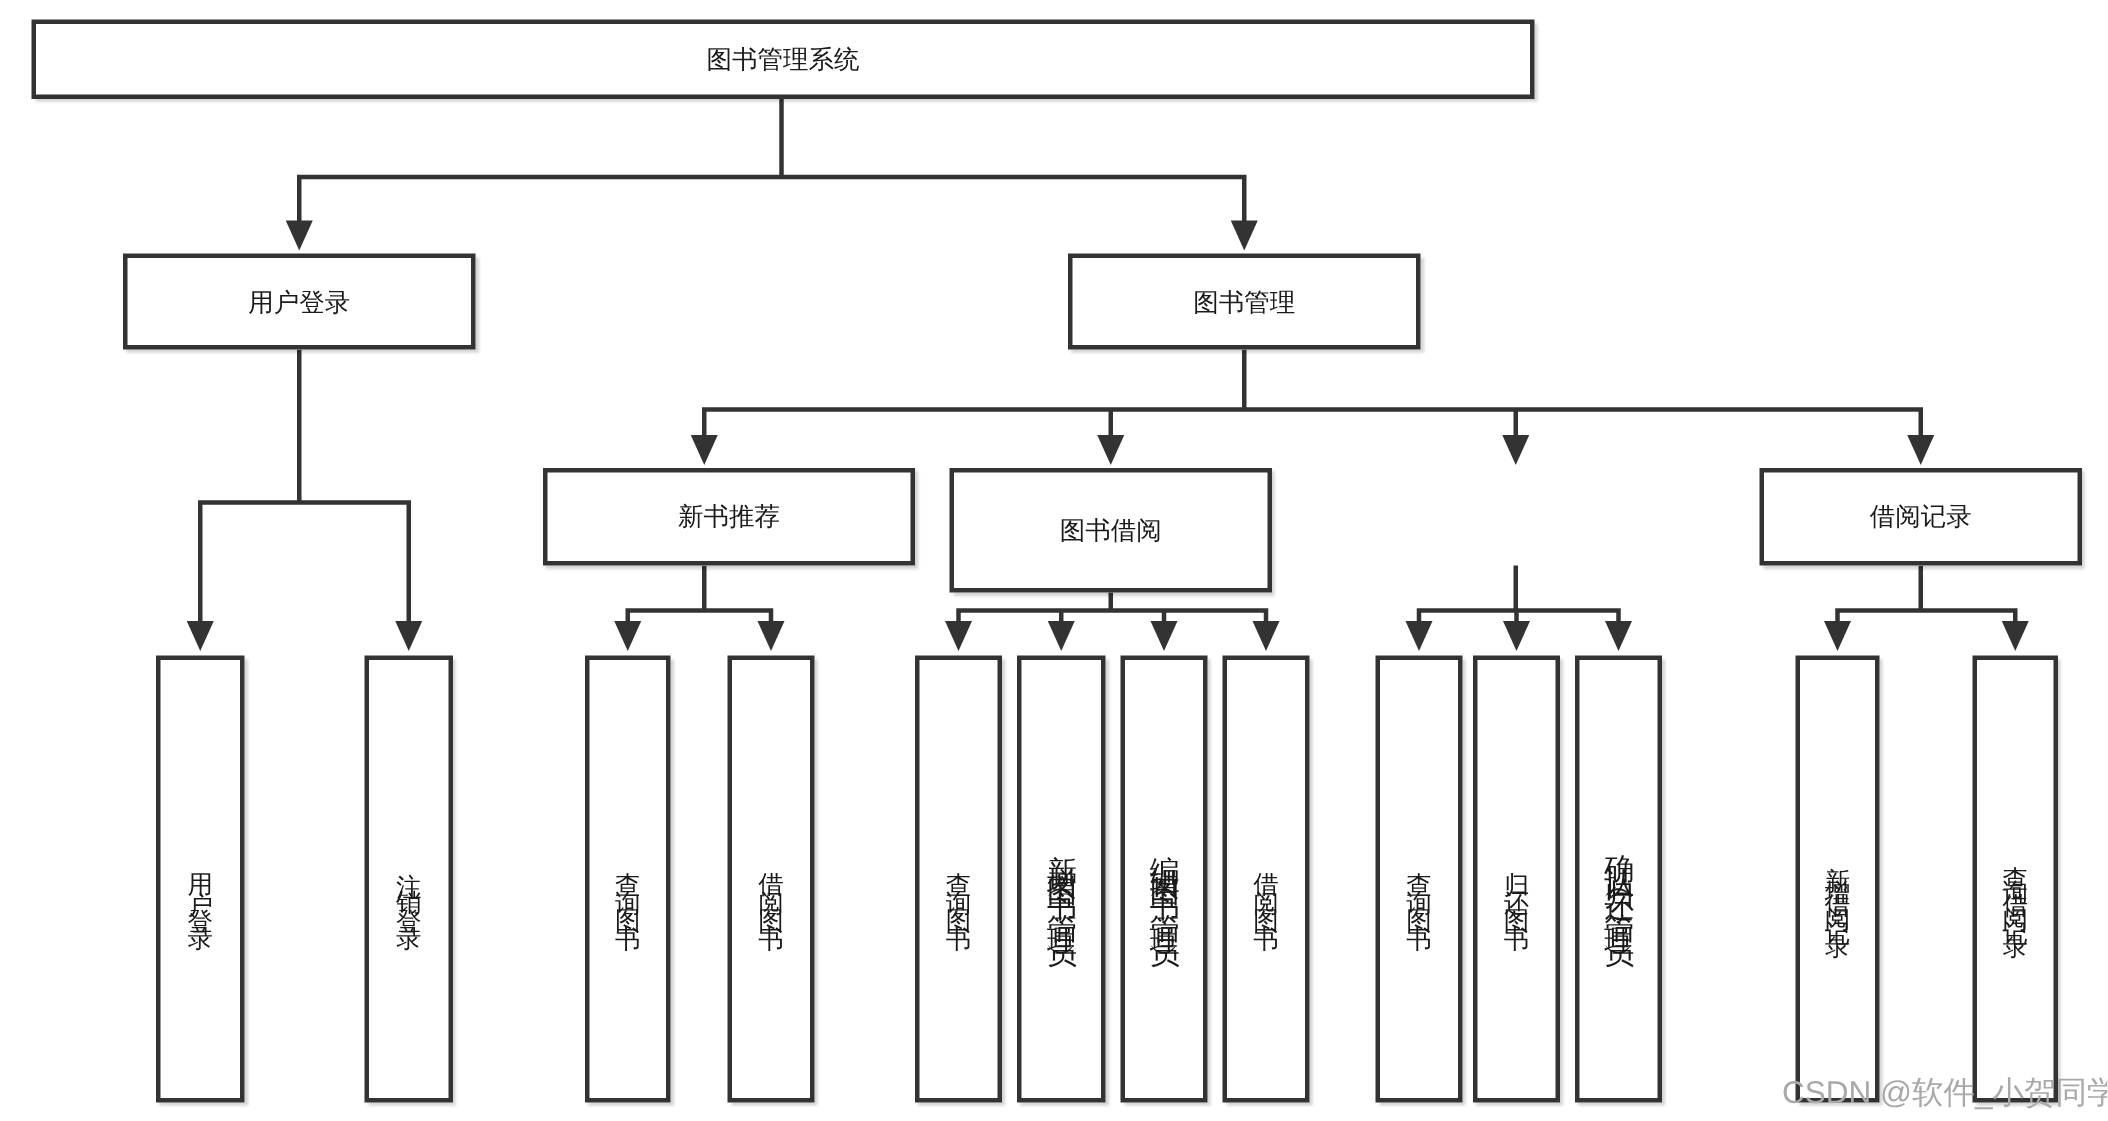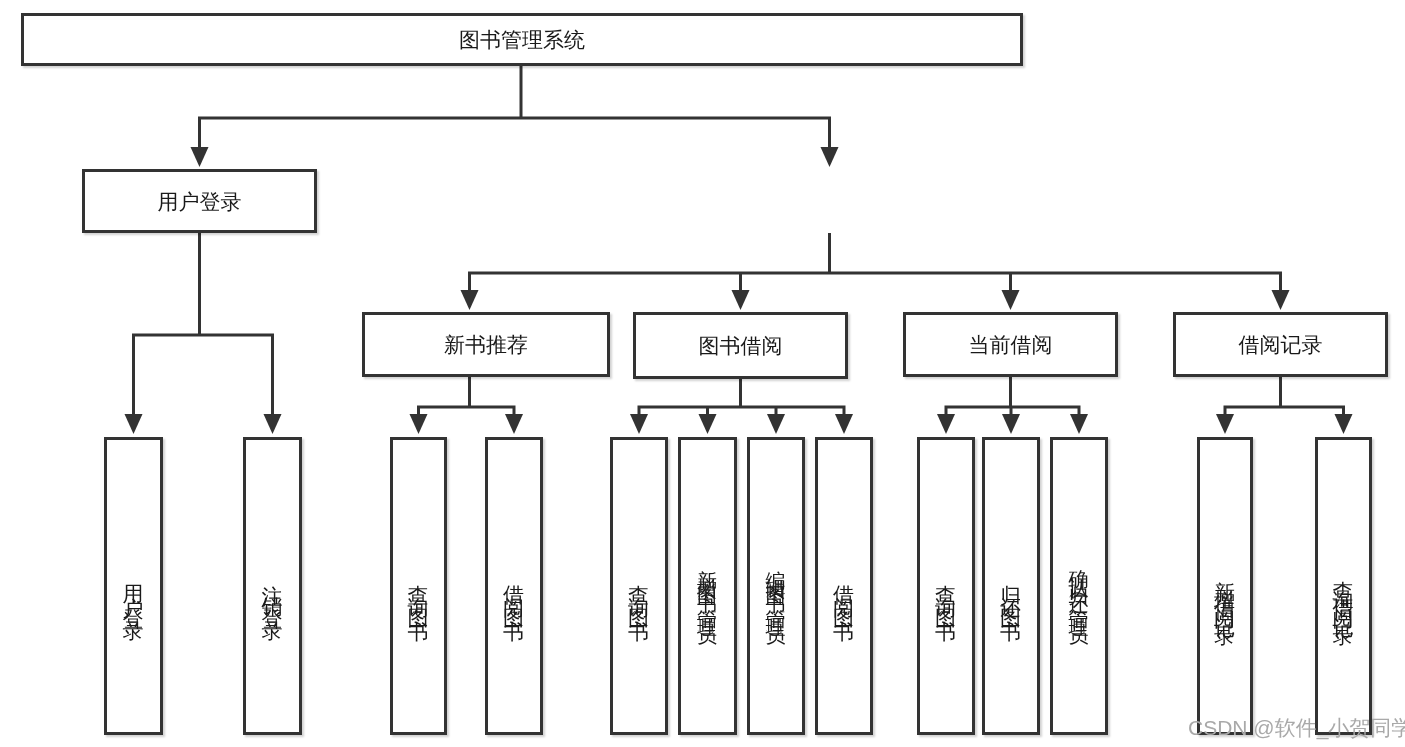--- a/index.html
+++ b/index.html
@@ -23,21 +23,21 @@
     border: 3px solid #333333;
     background: #ffffff;
     display: flex;
     align-items: center;
     justify-content: center;
     color: #1a1a1a;
     z-index: 2;
     box-shadow: 2px 2px 2px rgba(0,0,0,0.18);
   }
   .box .lbl {
-    font-size: 21px;
+    font-size: 17px;
     line-height: 1;
     white-space: nowrap;
   }
   .leaf .lbl {
     writing-mode: vertical-rl;
     text-orientation: mixed;
   }
   .s4 .lbl { letter-spacing: 12px; margin-top: 12px; }
   .s6 .lbl { letter-spacing: 9px;  margin-top: 9px; }
   .s9 .lbl { letter-spacing: 8px;  margin-top: 8px; font-size: 20px; }
@@ -104,29 +104,29 @@
     </g>
   </svg>
 
   <div class="box h" style="left:21px;top:13px;width:1002px;height:53px">
     <span class="lbl">图书管理系统</span>
   </div>
 
   <div class="box h" style="left:82px;top:169px;width:235px;height:64px">
     <span class="lbl">用户登录</span>
   </div>
+  <div class="box h" style="left:712px;top:169px;width:235px;height:64px">
+    <span class="lbl">图书管理</span>
+  </div>
 
   <div class="box h" style="left:362px;top:312px;width:248px;height:65px">
     <span class="lbl">新书推荐</span>
   </div>
-  <div class="box h" style="left:633px;top:312px;width:215px;height:67px">
+  <div class="box h" style="left:633px;top:312px;width:215px;height:83px">
     <span class="lbl">图书借阅</span>
-  </div>
-  <div class="box h" style="left:903px;top:312px;width:215px;height:65px">
-    <span class="lbl">当前借阅</span>
   </div>
   <div class="box h" style="left:1173px;top:312px;width:215px;height:65px">
     <span class="lbl">借阅记录</span>
   </div>
 
   <div class="box leaf s4" style="left:104px;top:437px;width:59px;height:298px">
     <span class="lbl">用户登录</span>
   </div>
   <div class="box leaf s4" style="left:243px;top:437px;width:59px;height:298px">
     <span class="lbl">注销登录</span>

